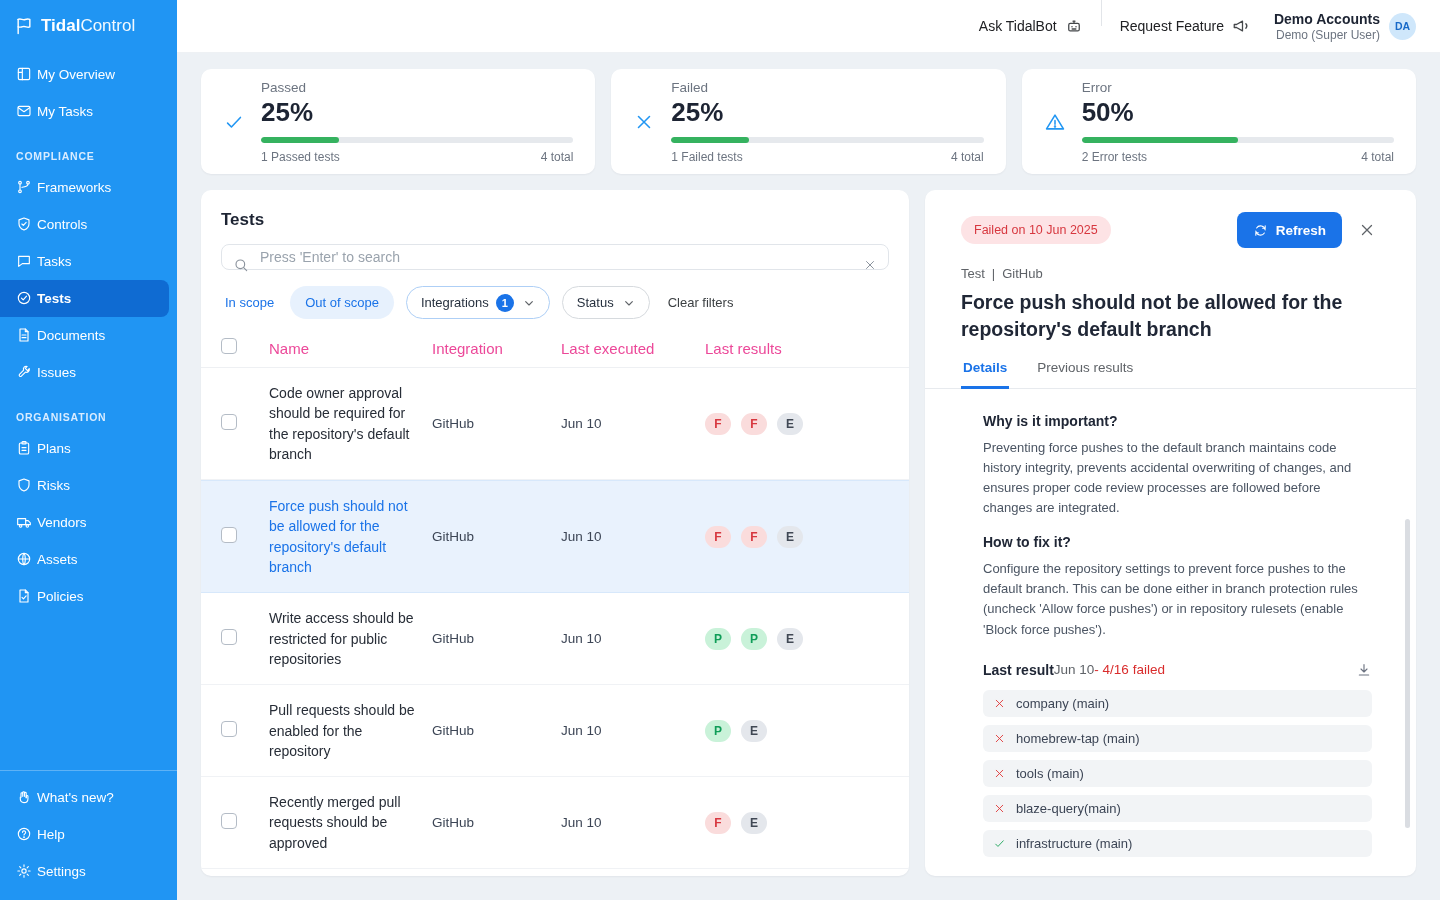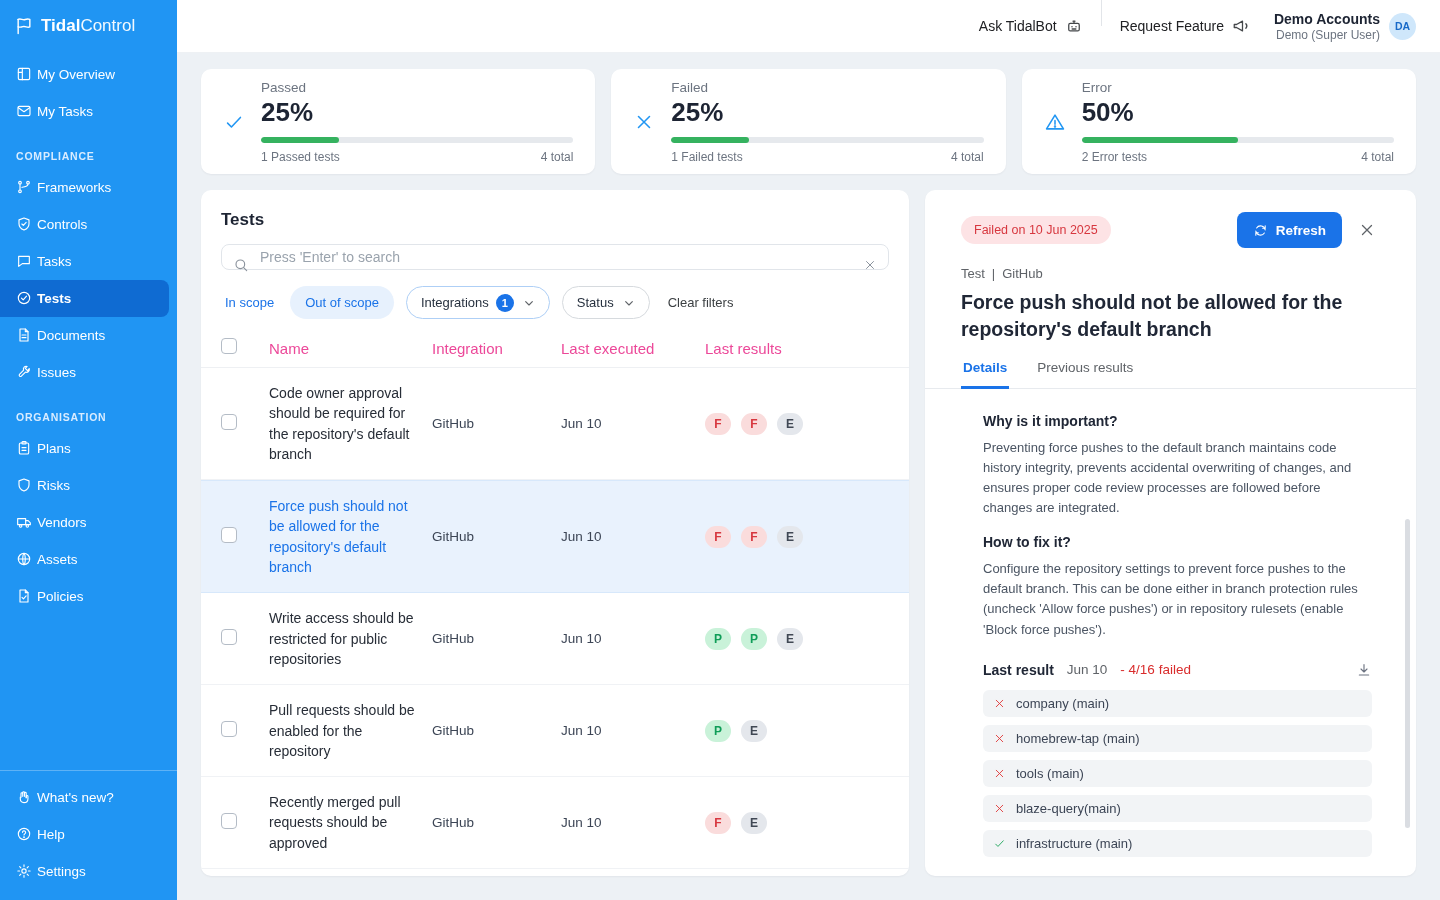--- a/index.html
+++ b/index.html
@@ -98,21 +98,21 @@
   .icon-15 svg { width:15px; height:15px; }
   .close-btn { margin-left:16px; color:#5f6368; cursor:pointer; }
   .dp-type { margin:18px 36px 0; font-size:13px; color:#5f6368; display:flex; gap:7px; }
   .dp-title { margin:8px 36px 0; font-size:19.5px; font-weight:700; color:#202736; line-height:1.4; }
   .tabs { display:flex; gap:26px; margin-top:16px; padding:0 36px; border-bottom:1px solid #e7eaee; }
   .tab { padding:0 2px 11px; font-size:13.5px; color:#5f6368; cursor:pointer; border-bottom:3px solid transparent; margin-bottom:-1px; }
   .tab.active { color:#1a73e8; font-weight:700; border-bottom-color:#1a73e8; }
   .dp-scroll { flex:1; overflow:hidden; padding:8px 44px 12px 58px; }
   .dp-h { font-size:14px; font-weight:700; color:#202736; margin-top:16px; }
   .dp-p { font-size:13px; color:#4b5563; line-height:1.55; margin-top:9px; }
-  .last-result { display:flex; align-items:center; gap:13px; margin-top:22px; }
+  .last-result { display:flex; align-items:center; gap:0; margin-top:22px; }
   .lr-label { font-size:14px; font-weight:700; color:#202736; }
   .lr-date { font-size:13.5px; color:#5f6368; }
   .lr-status { font-size:13.5px; color:#d92c2c; font-weight:500; }
   .dl-btn { margin-left:auto; color:#6b7280; cursor:pointer; }
   .results-list { margin-top:12px; }
   .result-row { display:flex; align-items:center; gap:10px; background:#f2f4f6; border-radius:6px; padding:6px 10px; margin-bottom:8px; }
   .result-name { font-size:13px; color:#3c4555; }
   .result-icon.fail { color:#e23b3b; }
   .result-icon.pass { color:#1fa65a; }
   .dp-scrollbar { position:absolute; right:6px; top:48%; width:5px; height:45%; background:#dadde2; border-radius:3px; }

